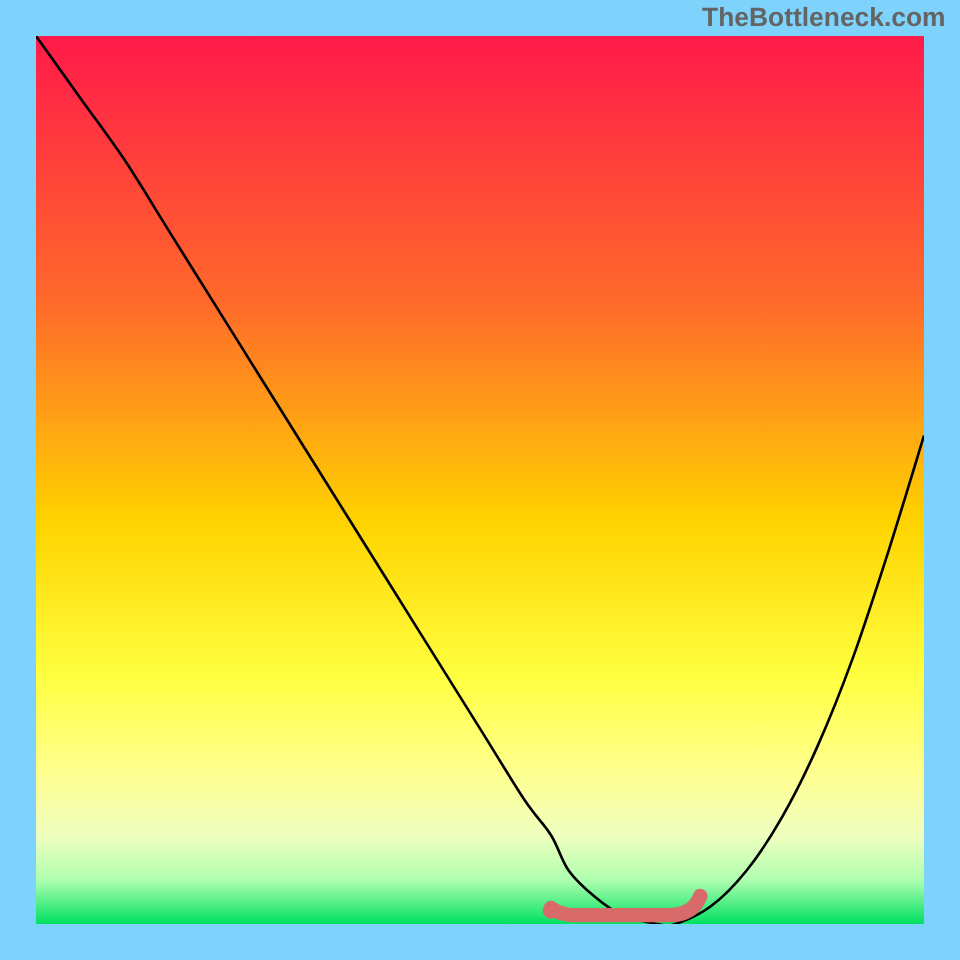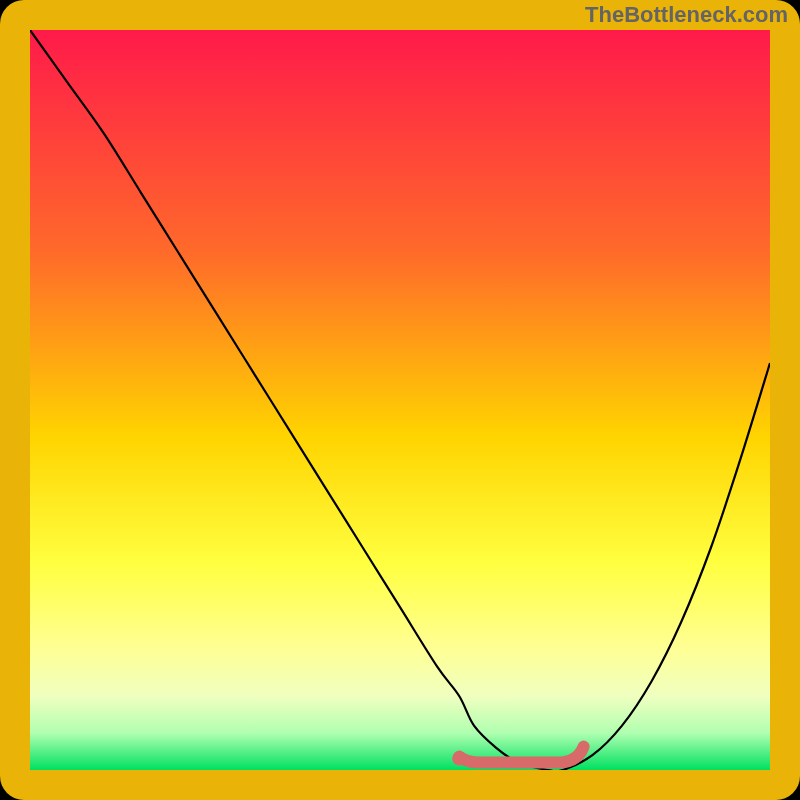--- a/index.html
+++ b/index.html
@@ -7,22 +7,21 @@
     padding: 0;
     width: 800px;
     height: 800px;
     background: #000;
     font-family: Arial, Helvetica, sans-serif;
   }
   .container {
     position: relative;
     width: 800px;
     height: 800px;
-    background: #eab308;
-    border-radius: 24px;
+    background: #7dd3fc;
   }
   .watermark {
     position: absolute;
     top: 2px;
     right: 12px;
     color: #646464;
     font-size: 22px;
     font-weight: bold;
     z-index: 10;
   }

